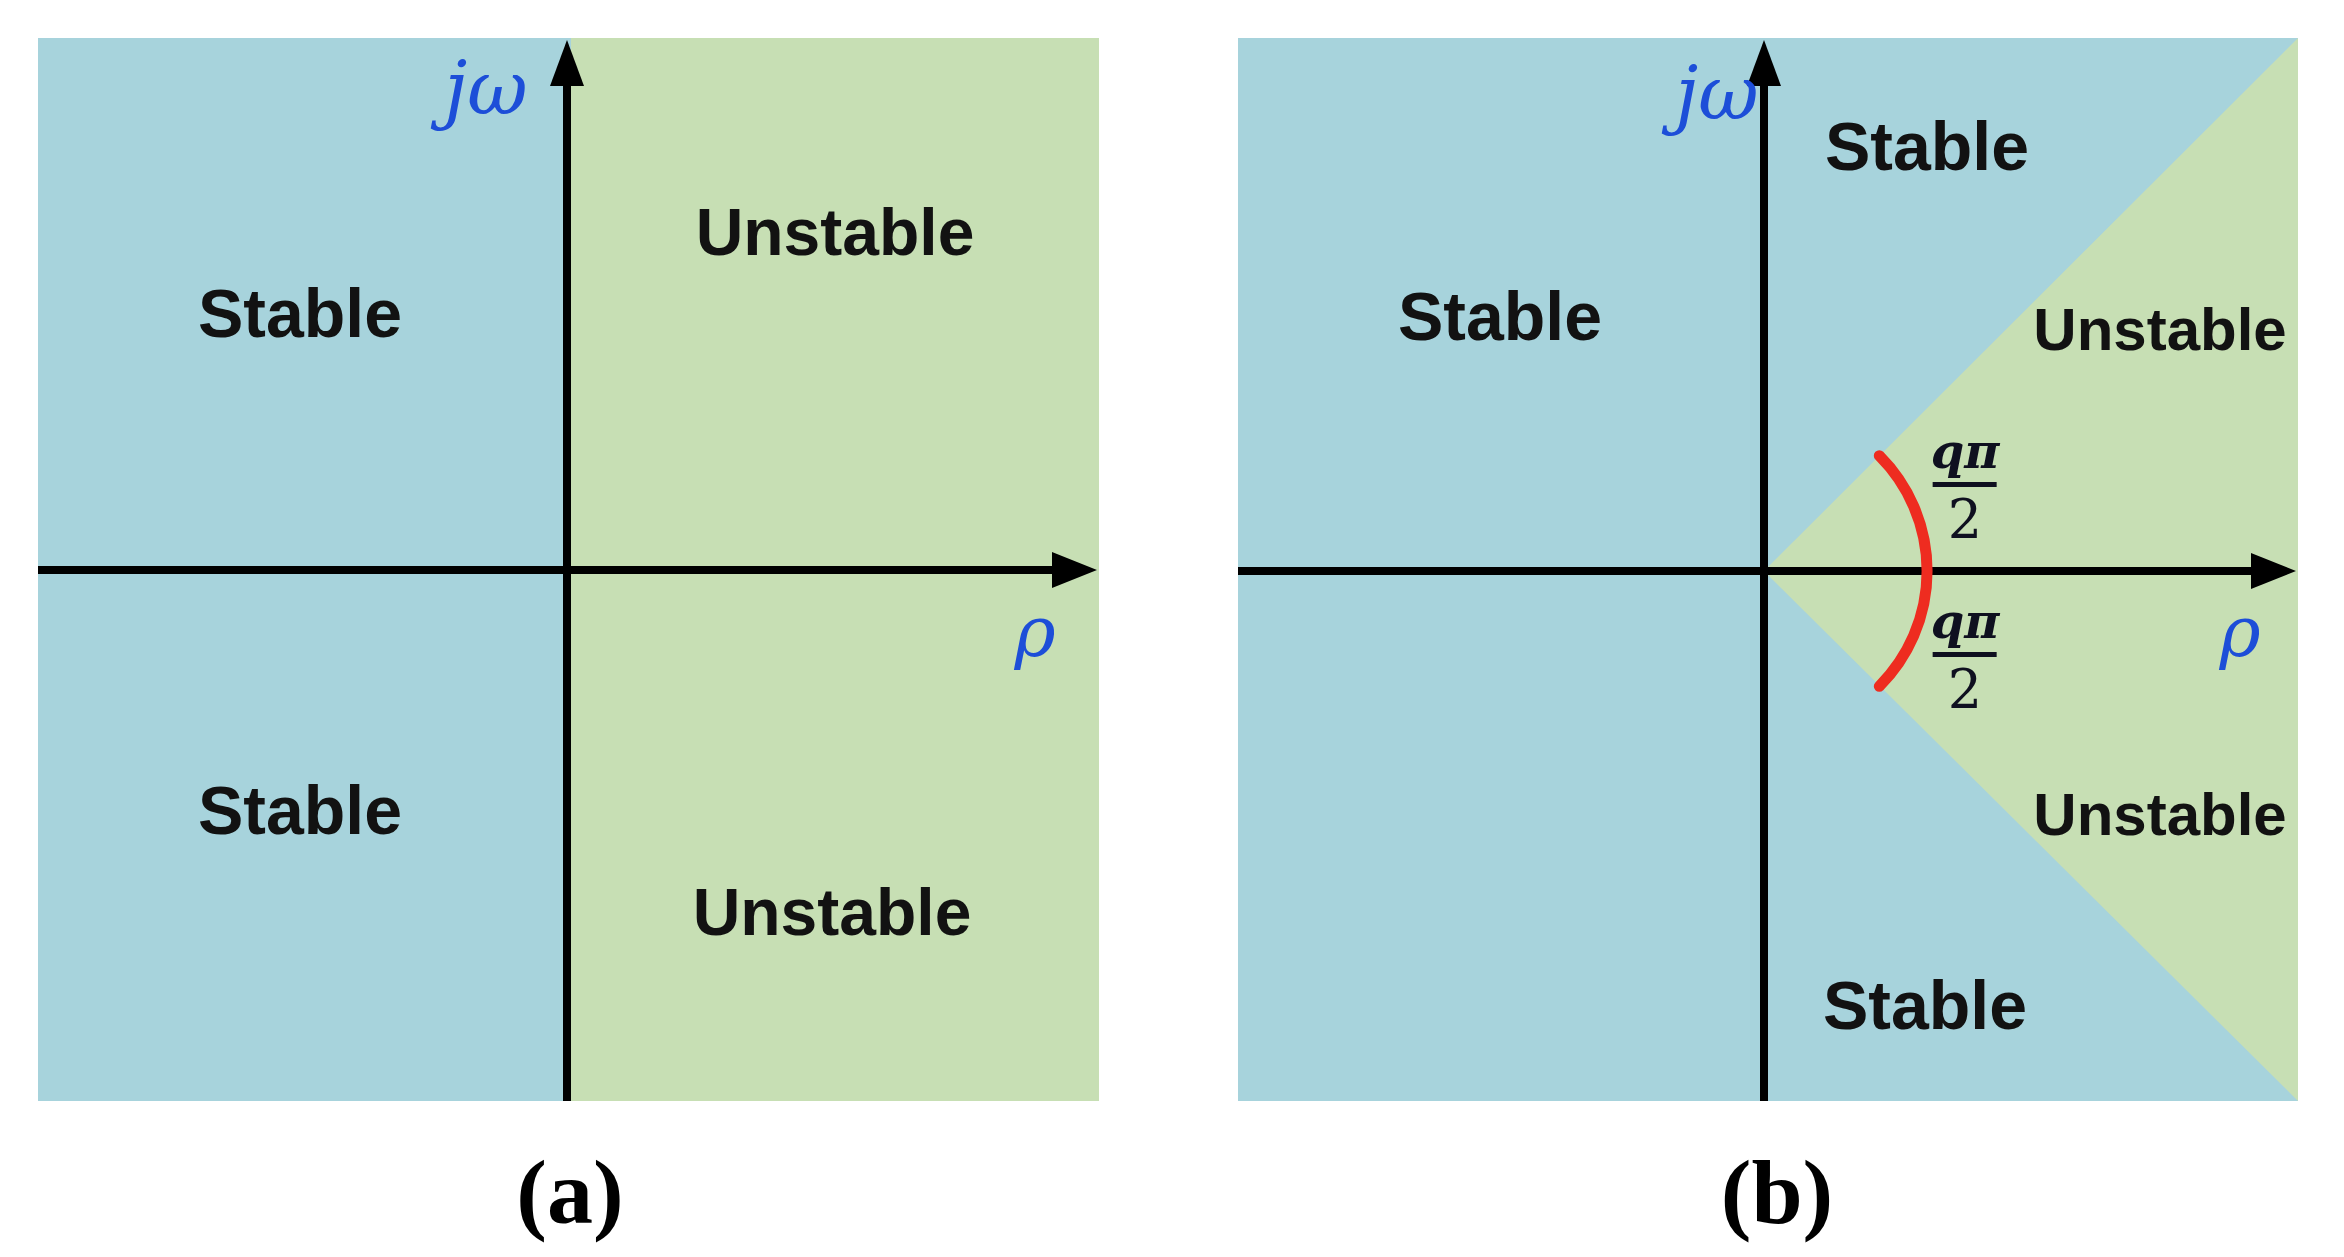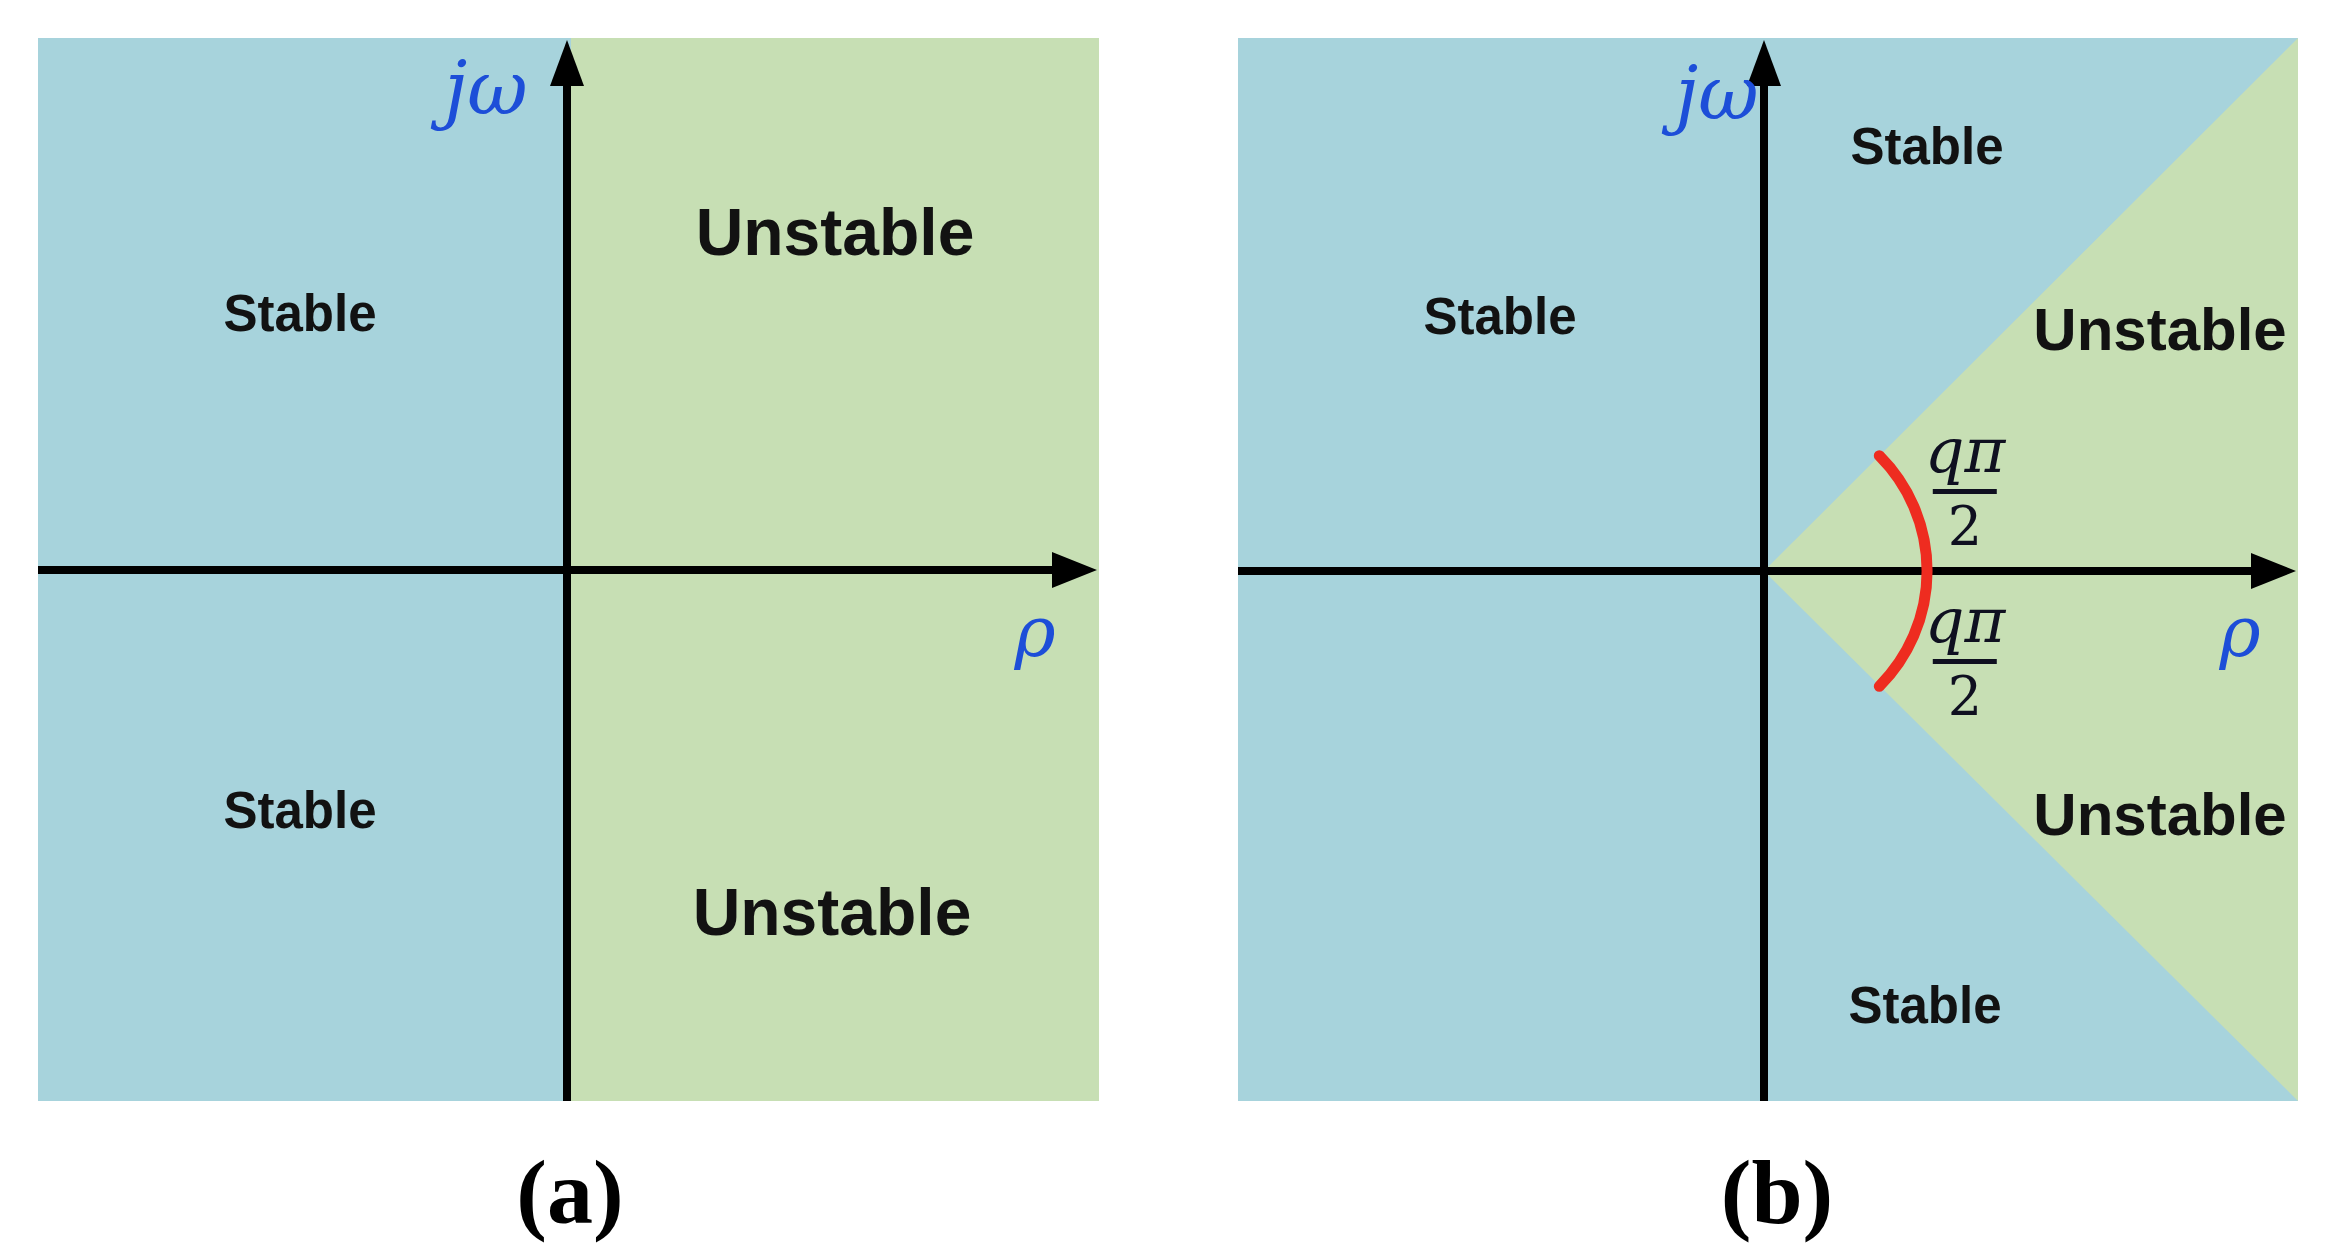--- a/index.html
+++ b/index.html
@@ -4,32 +4,32 @@
 <style>
   html,body{margin:0;padding:0;background:#ffffff;}
   .stage{position:relative;width:2344px;height:1257px;background:#ffffff;overflow:hidden;
          font-family:"Liberation Sans",sans-serif;}
   .panel{position:absolute;top:38px;height:1063px;}
   #panel-a{left:38px;width:1061px;}
   #panel-b{left:1238px;width:1060px;}
   .panel svg{position:absolute;left:0;top:0;display:block;}
   .lbl{position:absolute;transform:translate(-50%,-50%);white-space:nowrap;
        font-weight:700;color:#121212;line-height:1;}
-  .lbl-stable{font-size:51px;}
+  .lbl-stable{font-size:68px;}
   .lbl-unstable-a{font-size:66px;}
   .lbl-unstable-b{font-size:60px;}
   .math{position:absolute;transform:translate(-50%,-50%);white-space:nowrap;
         font-family:"DejaVu Serif","Liberation Serif",serif;font-style:italic;
         color:#1d4ed8;line-height:1;}
   .axis-y-lbl{font-size:74px;}
   .axis-x-lbl{font-size:70px;}
   .frac{position:absolute;transform:translate(-50%,-50%);display:inline-flex;
         flex-direction:column;align-items:center;line-height:1;
         font-family:"DejaVu Serif","Liberation Serif",serif;color:#0f1020;}
-  .frac .num{font-size:62px;font-style:italic;padding:0 4px;}
+  .frac .num{font-size:48px;font-style:italic;padding:0 4px;font-weight:bold;}
   .frac .bar{width:64px;height:5px;background:#0f1020;margin:7px 0 6px 0;}
   .frac .den{font-size:54px;font-style:normal;}
   .caption{position:absolute;transform:translate(-50%,-50%);
            font-family:"Liberation Serif","DejaVu Serif",serif;font-weight:700;
            font-size:92px;color:#000;line-height:1;white-space:nowrap;}
 </style>
 </head>
 <body>
 
 <div class="stage">

